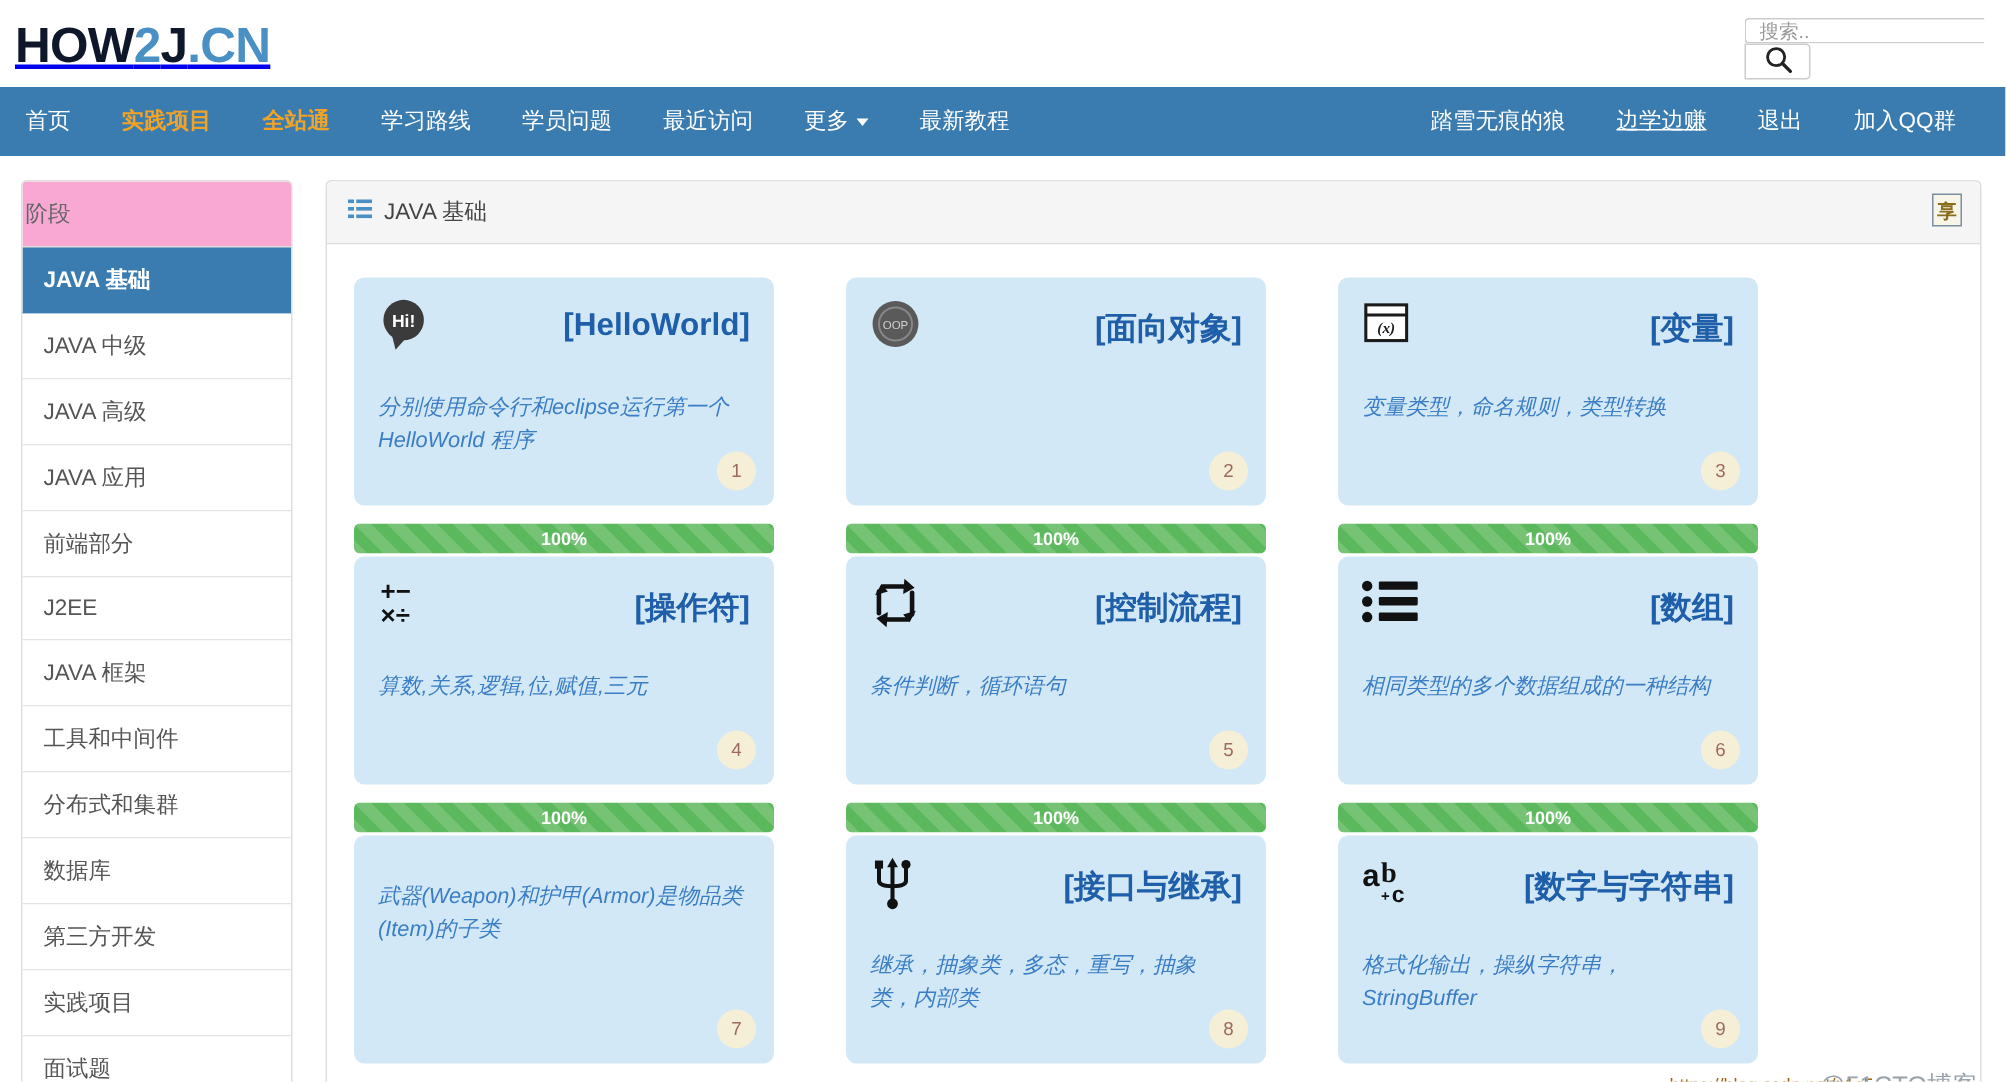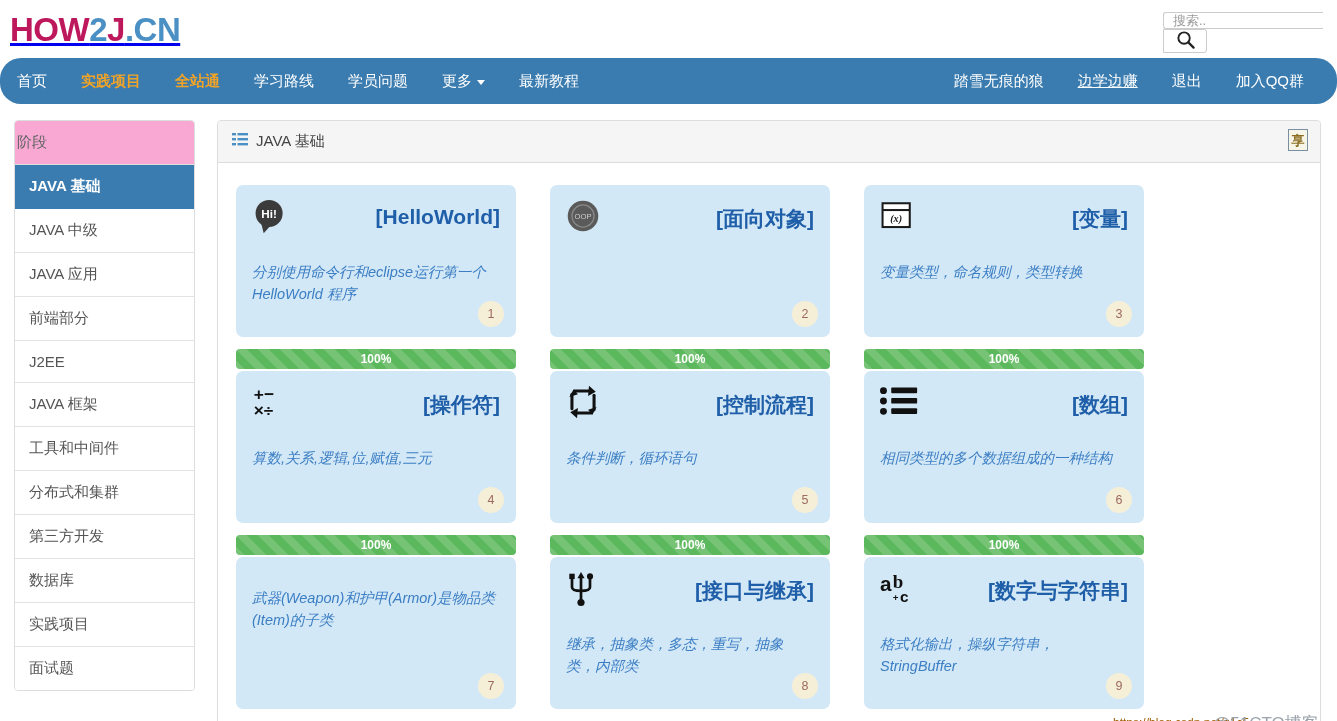--- a/index.html
+++ b/index.html
@@ -19,21 +19,21 @@
     height: 58px; width: 100%;
     display: flex; align-items: center;
     justify-content: space-between;
     padding: 0 14px 0 8px;
     background: #fff;
   }
   .logo {
     font-size: 33px; font-weight: bold; letter-spacing: -0.5px;
     line-height: 1; white-space: nowrap; padding-left: 2px;
   }
-  .logo .k { color: #be185d; }
+  .logo .k { color: #0f172a; }
   .logo .b { color: #4a90c4; }
 
   .searchwrap { display: flex; align-items: stretch; height: 34px; flex-direction: column; }
   .searchwrap input {
     width: 160px; height: 34px;
     border: 1px solid #ccc; border-right: none;
     border-radius: 3px 0 0 3px;
     padding: 0 9px; font-size: 13px; color: #555;
     font-family: "Liberation Sans", "DejaVu Sans", sans-serif;
     outline: none; background: #fff;
@@ -44,21 +44,20 @@
     border: 1px solid #ccc; border-radius: 0 3px 3px 0;
     background: #fff; display: flex; align-items: center; justify-content: center;
     cursor: pointer; padding: 0;
   }
 
   
   .nav {
     height: 46px; background: #3a7cb0; width: 100%;
     display: flex; align-items: flex-end; justify-content: space-between;
     padding: 0 16px 0 0;
-    border-radius: 21px;
   }
   .nav ul { list-style: none; margin: 0; padding: 0; display: flex; align-items: center; }
   .nav li { }
   .nav a {
     display: block; color: #ffffff; text-decoration: none;
     font-size: 15px; padding: 0 17px; line-height: 46px; white-space: nowrap;
   }
   .nav a.hot { color: #f0a326; font-weight: bold; }
   .nav a.uline { text-decoration: underline; }
   .caret {
@@ -110,21 +109,21 @@
   .share-icon {
     position: absolute; right: 12px; top: 8px;
     width: 20px; height: 22px;
     border: 1px solid #7b8fa3; background: #f7f4e8;
     color: #8a6d1f; font-size: 13px; font-weight: bold;
     display: flex; align-items: center; justify-content: center;
     line-height: 1; cursor: pointer;
   }
 
   .panel-body { padding: 22px 18px 0 18px; }
-  .grid { display: flex; flex-wrap: wrap; gap: 0 34px; }
+  .grid { display: flex; flex-wrap: wrap; gap: 0 48px; }
   .cell { width: 280px; margin-bottom: 2px; }
 
   .card {
     background: #d3e8f6; border-radius: 7px;
     height: 152px; padding: 14px 16px 10px 16px;
     position: relative; cursor: pointer;
   }
   .card .row1 { display: flex; align-items: flex-start; justify-content: space-between; height: 46px; }
   .card .ico { width: 44px; height: 44px; flex: 0 0 44px; }
   .card .ctitle {
@@ -195,20 +194,23 @@
       <li>
           <a href="#" class="hot">全站通</a>
         </li>
       <li>
           <a href="#">学习路线</a>
         </li>
       <li>
           <a href="#">学员问题</a>
         </li>
       <li>
+          <a href="#">最近访问</a>
+        </li>
+      <li>
           <a href="#"><span>更多</span><i class="caret"></i></a>
         </li>
       <li>
           <a href="#">最新教程</a>
         </li>
     </ul>
     <ul>
       <li>
           <a href="#">踏雪无痕的狼</a>
         </li>
@@ -223,28 +225,29 @@
         </li>
     </ul>
   </div>
 
   <div class="content">
 
     <div class="sidebar">
       <div class="head">阶段</div>
       <a href="#" class="item active">JAVA 基础</a>
       <a href="#" class="item">JAVA 中级</a>
+      <a href="#" class="item">JAVA 高级</a>
       <a href="#" class="item">JAVA 应用</a>
       <a href="#" class="item">前端部分</a>
       <a href="#" class="item">J2EE</a>
       <a href="#" class="item">JAVA 框架</a>
       <a href="#" class="item">工具和中间件</a>
       <a href="#" class="item">分布式和集群</a>
+      <a href="#" class="item">数据库</a>
       <a href="#" class="item">第三方开发</a>
-      <a href="#" class="item">数据库</a>
       <a href="#" class="item">实践项目</a>
       <a href="#" class="item">面试题</a>
     </div>
 
     <div class="panel">
       <div class="panel-head">
         <span>
           <svg width="16" height="15" viewBox="0 0 16 15" aria-hidden="true">
             <rect x="0" y="1" width="4" height="2.4" fill="#4a90c4"></rect>
             <rect x="0" y="6" width="4" height="2.4" fill="#4a90c4"></rect>

